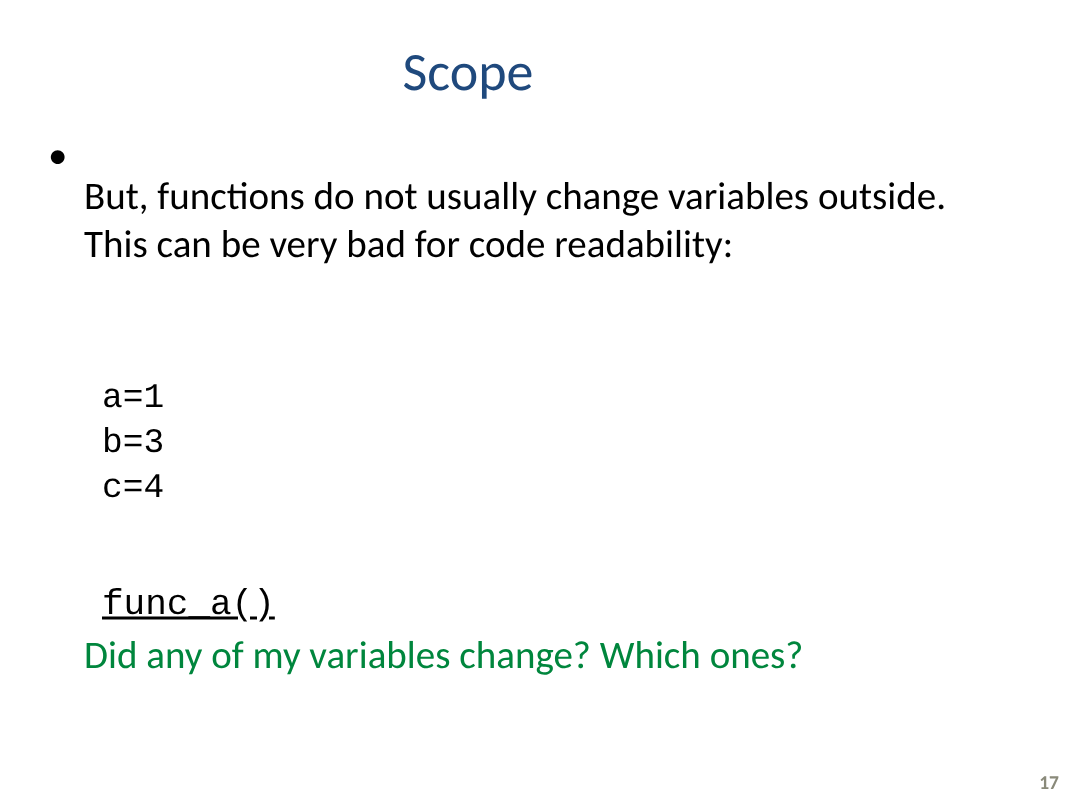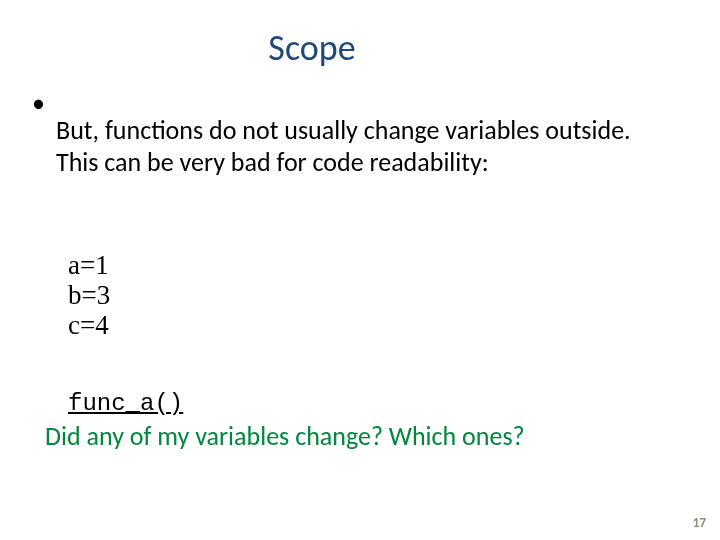--- a/index.html
+++ b/index.html
@@ -2,23 +2,23 @@
 <html><head>
 <meta charset="utf-8">
 <style>
   * { margin: 0; padding: 0; box-sizing: border-box; }
   html, body { width: 720px; height: 540px; background: #fff; font-family: Calibri, "Segoe UI", Arial, sans-serif; color: #000; overflow: hidden; }
   .slide { position: relative; width: 720px; height: 540px; }
   .title { position: absolute; top: 26px; left: 0; width: 624px; text-align: center; font-size: 36px; color: #1F497D; font-weight: 400; }
   .bullet-row { position: absolute; top: 86px; left: 32px; width: 640px; display: flex; align-items: flex-start; }
   .bullet-dot { width: 24px; font-size: 26px; line-height: 34px; color: #000; flex: 0 0 24px; }
   .bullet-text { font-size: 26px; line-height: 32px; color: #000; margin-top: 28px; }
-  .code-block { position: absolute; top: 250px; left: 68px; font-family: Liberation Serif, serif; font-size: 27px; line-height: 30px; white-space: pre; color: #000; }
+  .code-block { position: absolute; top: 250px; left: 68px; font-family: Liberation Mono, monospace; font-size: 23px; line-height: 30px; white-space: pre; color: #000; }
   .code-call { position: absolute; top: 390px; left: 68px; font-family: "Courier New", Courier, monospace; font-size: 24px; color: #000; text-decoration: underline; }
-  .question { position: absolute; top: 420px; left: 45px; font-size: 26px; color: #00863D; }
+  .question { position: absolute; top: 420px; left: 56px; font-size: 26px; color: #00863D; }
   .page-num { position: absolute; bottom: 10px; right: 14px; font-size: 13px; color: #8a8a7a; font-weight: bold; }
 </style>
 </head>
 <body>
 
 <div class="slide">
   <div class="title">Scope</div>
 
   <div class="bullet-row">
     <div class="bullet-dot">•</div>

